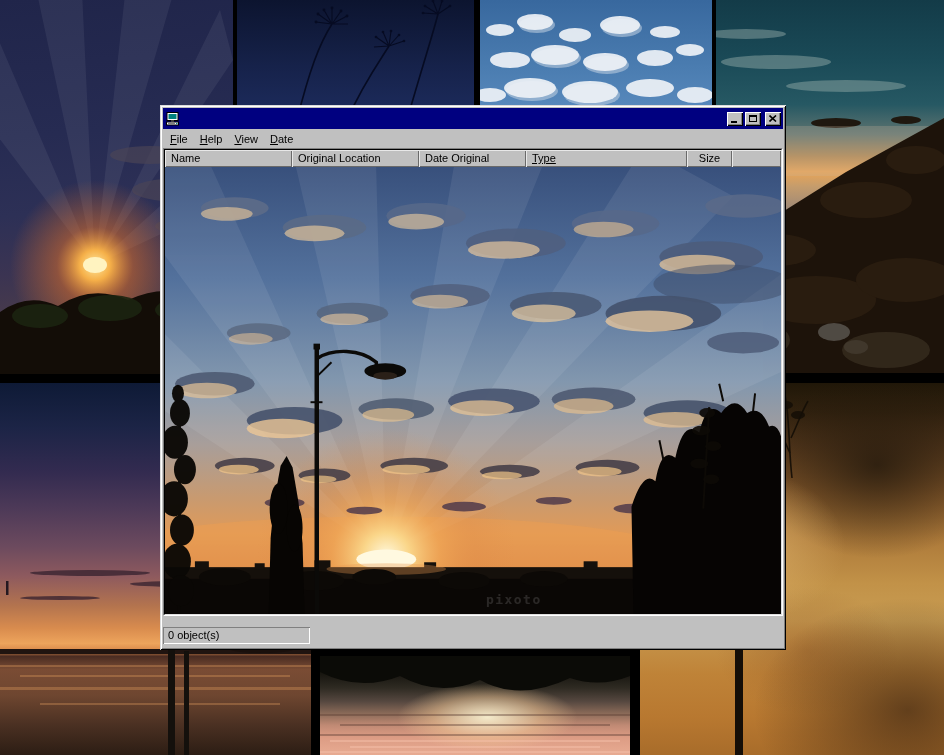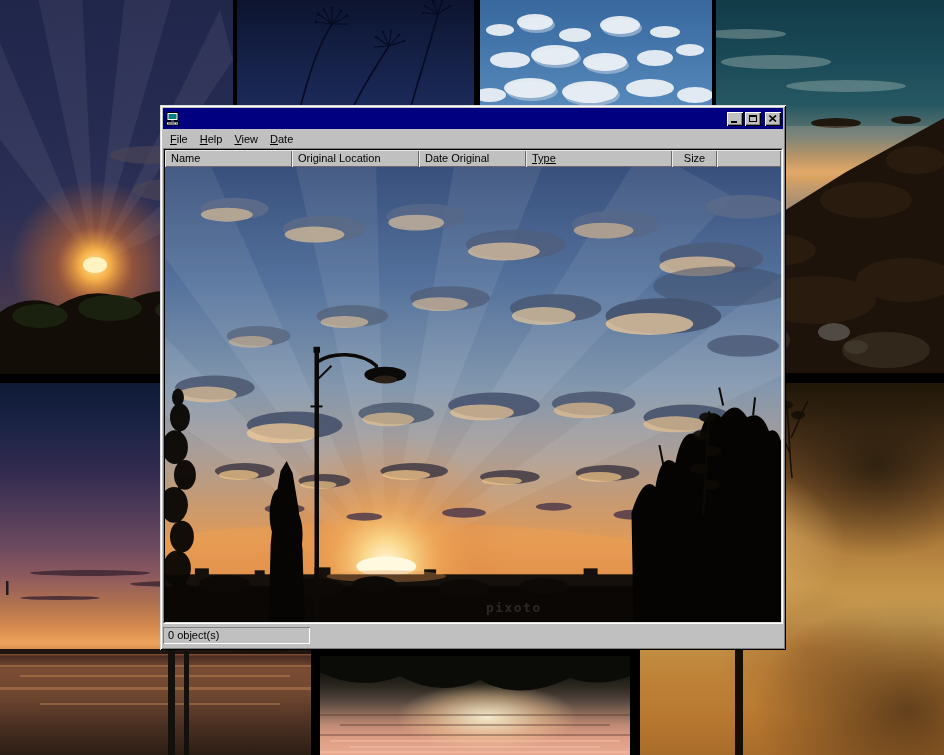--- a/index.html
+++ b/index.html
@@ -51,24 +51,24 @@
   .menu-item{display:inline-block;padding:2px 6px;}
   .menu-item::first-letter{text-decoration:underline;}
   .lv-outer{flex:1;border:1px solid;border-color:#808080 #fff #fff #808080;display:flex;}
   .lv-inner{flex:1;border:1px solid;border-color:#000 #dfdfdf #dfdfdf #000;position:relative;
     display:flex;flex-direction:column;overflow:hidden;}
   .headerrow{height:17px;flex:0 0 17px;display:flex;background:#c0c0c0;}
   .hcell{box-sizing:border-box;height:17px;background:#c0c0c0;font-size:11px;color:#000;
     padding:2px 6px 0;white-space:nowrap;overflow:hidden;
     box-shadow:inset 1px 1px 0 #e8e8e8,inset -1px -1px 0 #6a6a6a;}
   .hc-name{width:127px;} .hc-loc{width:127px;} .hc-date{width:107px;}
-  .hc-type{width:146px;text-decoration:underline;} .hc-size{width:45px;text-align:center;} .hc-fill{flex:1;}
+  .hc-type{width:161px;text-decoration:underline;} .hc-size{width:45px;text-align:center;} .hc-fill{flex:1;}
   .photo{flex:1;position:relative;background:#000;padding-left:39px;}
   .photo svg{position:absolute;inset:0;width:100%;height:100%;}
-  .statusbar{height:20px;flex:0 0 20px;display:flex;gap:3px;padding-top:3px;}
+  .statusbar{height:20px;flex:0 0 20px;display:flex;gap:3px;padding-top:11px;}
   .spanel{box-sizing:border-box;height:17px;background:#c0c0c0;font-size:11px;color:#000;
     padding:2px 5px 0;box-shadow:inset 1px 1px 0 #808080,inset -1px -1px 0 #fff;
     white-space:nowrap;overflow:hidden;}
   .sp1{width:147px;} .sp2{flex:1;position:relative;}
   .grip{position:absolute;right:1px;bottom:1px;width:13px;height:13px;}
 </style>
 </head>
 <body>
 
 <div class="screen">

